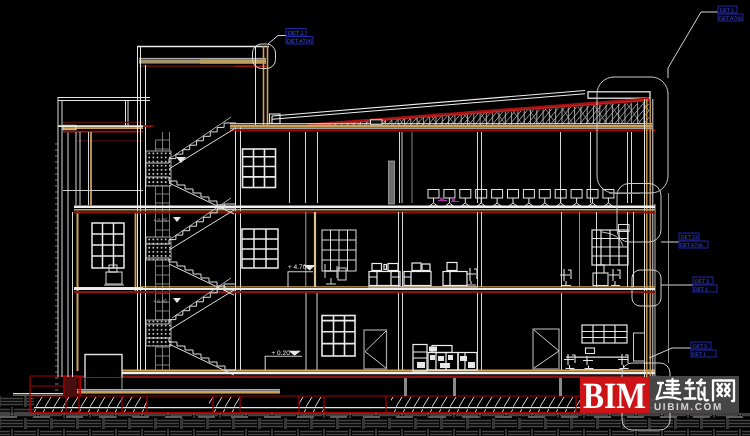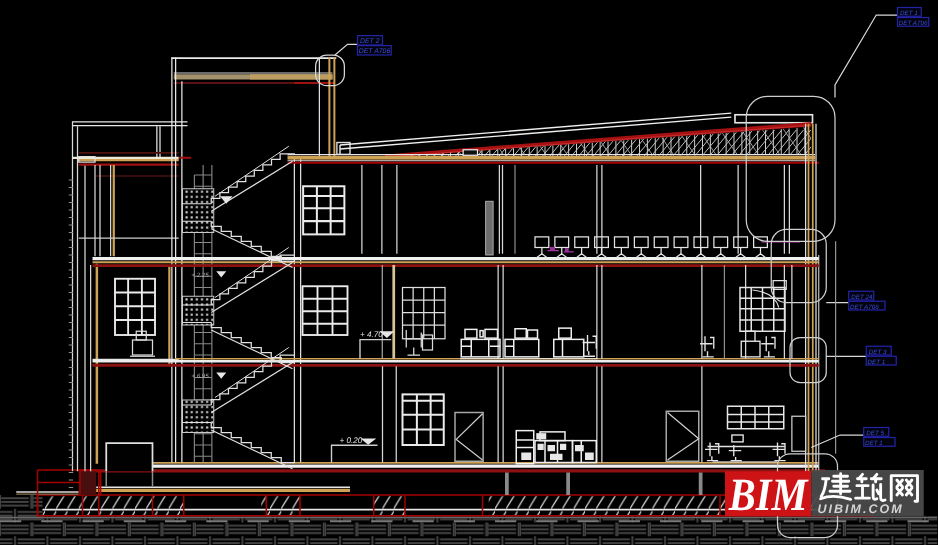--- a/index.html
+++ b/index.html
@@ -1,17 +1,17 @@
 <!DOCTYPE html>
 <html><head>
 <meta charset="utf-8">
 <style>
   html,body{margin:0;padding:0;background:#000;}
   #stage{position:relative;width:750px;height:436px;background:#000;overflow:hidden;opacity:0.999;will-change:transform;
-         font-family:"Liberation Sans", sans-serif;font-style:italic;}
+         font-family:"Liberation Sans", sans-serif;}
   svg{position:absolute;top:0;left:0;}
   text{text-rendering:geometricPrecision;-webkit-font-smoothing:antialiased;}
 </style>
 </head>
 <body>
 <div id="stage">
 <svg width="750" height="436" viewBox="0 0 750 436">
 <defs>
   <pattern id="parquet" width="26" height="22" patternUnits="userSpaceOnUse">
     <g stroke="#454545" stroke-width="1.6">

